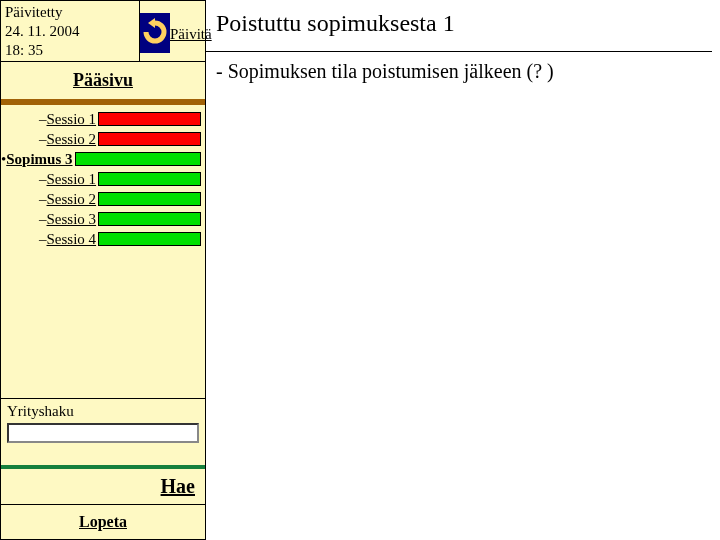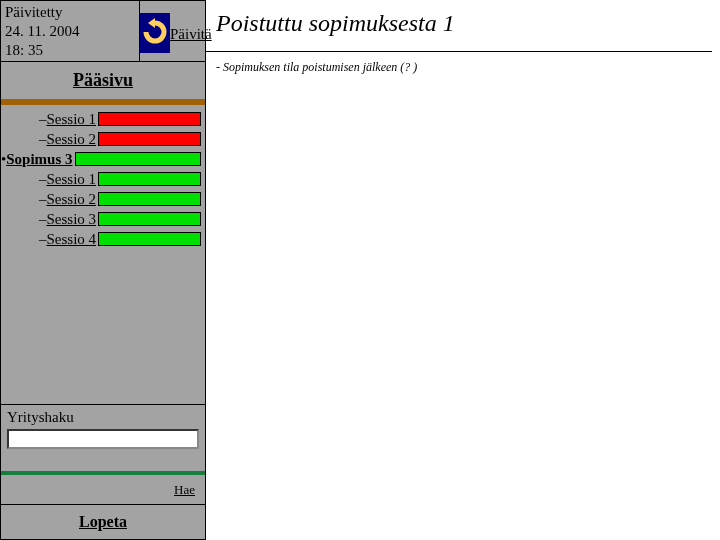--- a/index.html
+++ b/index.html
@@ -1,43 +1,43 @@
 <!DOCTYPE html>
 <html><head>
 <meta charset="utf-8">
 <style>
   * { box-sizing: border-box; margin: 0; padding: 0; }
   body { font-family: "Times New Roman", serif; font-size: 15px; background: #fff; width: 720px; height: 540px; overflow: hidden; }
   .container { display: flex; width: 720px; height: 540px; }
-  .sidebar { width: 206px; height: 540px; background: #a3a3a3; border: 1px solid #000; display: flex; flex-direction: column; }
+  .sidebar { width: 206px; height: 540px; background: #fef9c3; border: 1px solid #000; display: flex; flex-direction: column; }
   .top-row { display: flex; border-bottom: 1px solid #000; }
   .updated-box { flex: 1; padding: 2px 4px; line-height: 1.25; }
   .refresh-cell { width: 66px; border-left: 1px solid #000; display: flex; flex-direction: row; align-items: center; justify-content: flex-start; padding-top: 4px; }
   .refresh-icon { width: 40px; height: 40px; background: #000080; display: flex; align-items: center; justify-content: center; }
   .refresh-label { margin-top: 3px; text-decoration: underline; color: #000; font-size: 15px; }
   .main-link-row { text-align: center; padding: 8px 0; border-bottom: 6px solid #a16207; }
   .main-link-row a { color: #000; font-weight: bold; font-size: 18px; text-decoration: underline; }
   .tree { flex: 1; padding: 4px 0 4px 0; border-bottom: 1px solid #000; overflow: hidden; }
   .tree-row { display: flex; align-items: center; height: 20px; }
   .tree-label { text-decoration: underline; color: #000; white-space: pre; }
   .tree-label.bold { font-weight: bold; }
   .status-bar { flex: 1; height: 14px; border: 1px solid #000; margin-left: 2px; margin-right: 4px; }
   .status-red { background: #ff0000; }
   .status-green { background: #00e000; }
   .search-area { padding: 4px 6px 22px 6px; border-bottom: 4px solid #15803d; }
   .search-label { margin-bottom: 3px; }
   .search-input { width: 100%; height: 20px; border: 2px inset #888; background: #fff; font-family: inherit; font-size: 14px; padding: 0 3px; }
   .search-btn-row { text-align: right; padding: 6px 10px; border-bottom: 1px solid #000; }
-  .search-btn-row a { color: #000; text-decoration: underline; font-weight: normal; font-size: 13px; }
+  .search-btn-row a { color: #000; text-decoration: underline; font-weight: bold; font-size: 20px; }
   .quit-row { text-align: center; padding: 8px 0; }
   .quit-row a { color: #000; text-decoration: underline; font-weight: bold; font-size: 16px; }
-  .main { flex: 1; padding: 4px 8px 0 10px; font-style: italic; }
+  .main { flex: 1; padding: 4px 8px 0 10px; }
   .main-title { font-size: 24px; font-weight: normal; margin: 6px 0 14px 0; }
   .main hr { border: none; border-top: 1px solid #000; margin: 0 0 8px -10px; width: calc(100% + 10px); }
-  .main-body { font-size: 12px; }
+  .main-body { font-size: 20px; }
 </style>
 </head>
 <body>
 
 <div class="container">
 
   <div class="sidebar">
 
     <div class="top-row">
       <div class="updated-box">

